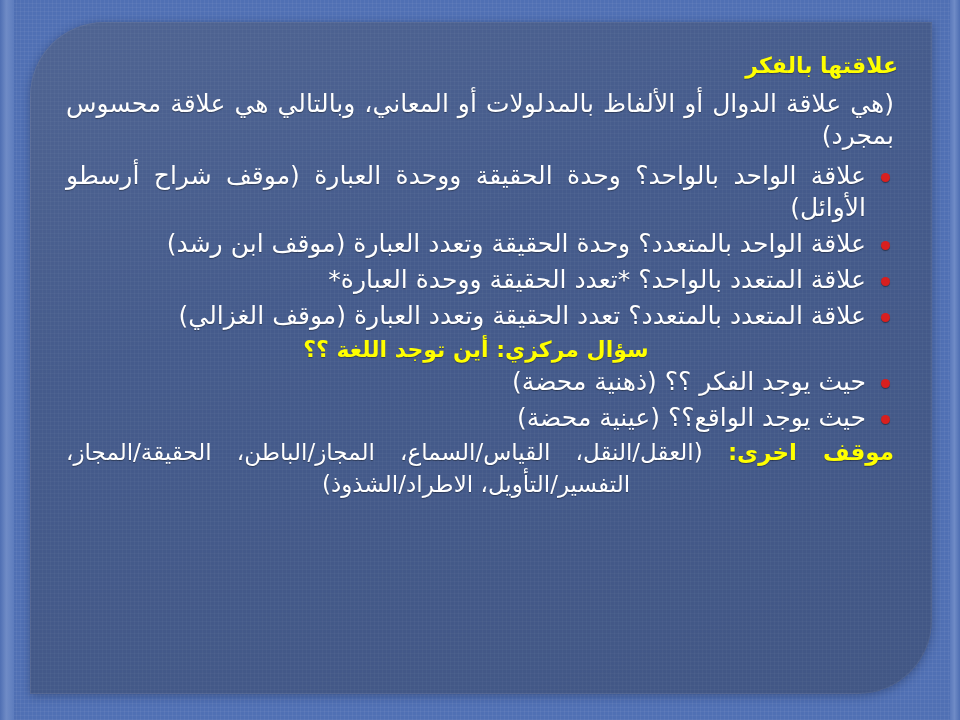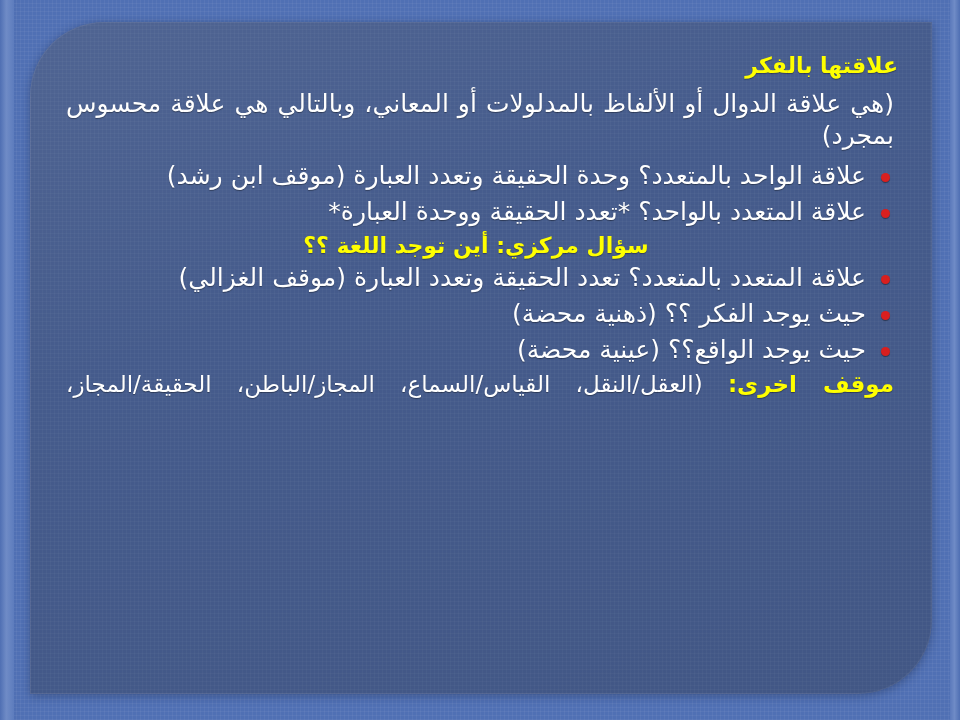--- a/index.html
+++ b/index.html
@@ -190,49 +190,54 @@
     <div class="panel-sheen"></div>
 
     <div class="content">
 
       <div class="line title">علاقتها بالفكر</div>
 
       <div class="line para">(هي علاقة الدوال أو الألفاظ بالمدلولات أو المعاني، وبالتالي هي علاقة محسوس بمجرد)</div>
 
       <div class="spacer-sm"></div>
 
+      <div class="line bullet justified">
+        <span class="bullet-dot"></span>
+        <span>علاقة الواحد بالواحد؟  وحدة الحقيقة ووحدة العبارة (موقف شراح أرسطو الأوائل)</span>
+      </div>
 
       <div class="line bullet centered">
         <span class="bullet-dot"></span>
         <span>علاقة الواحد بالمتعدد؟ وحدة الحقيقة وتعدد العبارة (موقف ابن رشد)</span>
       </div>
 
       <div class="line bullet centered">
         <span class="bullet-dot"></span>
         <span>علاقة المتعدد بالواحد؟  *تعدد الحقيقة ووحدة العبارة*</span>
       </div>
 
+      <div class="line bullet centered">
+        <span class="bullet-dot"></span>
+        <span>علاقة المتعدد بالمتعدد؟ تعدد الحقيقة وتعدد العبارة (موقف الغزالي)</span>
+      </div>
+
       <div class="line heading">سؤال مركزي: أين توجد اللغة ؟؟</div>
-
-      <div class="line bullet centered">
-        <span class="bullet-dot"></span>
-        <span>علاقة المتعدد بالمتعدد؟ تعدد الحقيقة وتعدد العبارة (موقف الغزالي)</span>
-      </div>
 
       <div class="line bullet centered">
         <span class="bullet-dot"></span>
         <span>حيث يوجد الفكر ؟؟ (ذهنية محضة)</span>
       </div>
 
       <div class="line bullet centered">
         <span class="bullet-dot"></span>
         <span>حيث يوجد الواقع؟؟ (عينية محضة)</span>
       </div>
 
       <div class="line other-issues">
         <span class="yellow-inline">موقف اخرى:</span>
         <span>(العقل/النقل،   القياس/السماع،   المجاز/الباطن،   الحقيقة/المجاز،</span>
       </div>
 
+      <div class="line other-issues-cont">التفسير/التأويل، الاطراد/الشذوذ)</div>
 
     </div>
   </div>
 </div>
 
 </body></html>

